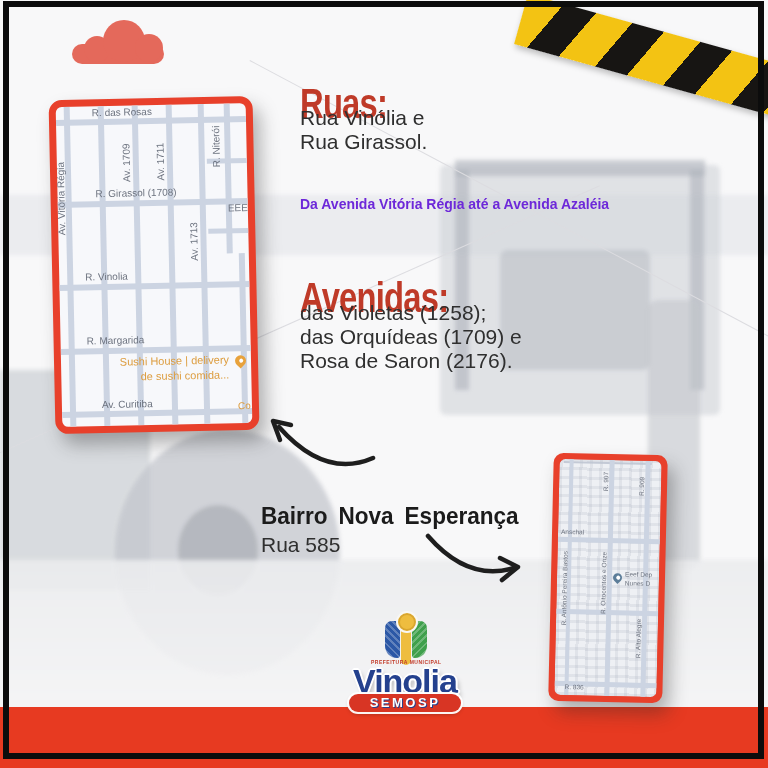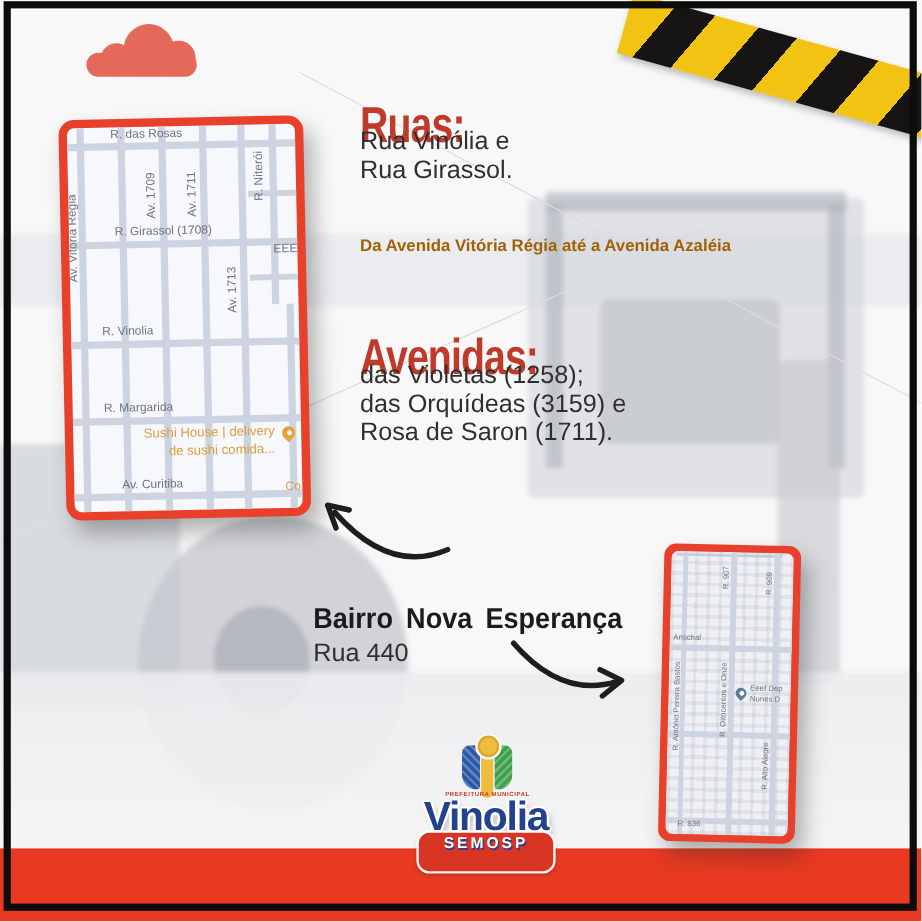--- a/index.html
+++ b/index.html
@@ -65,21 +65,21 @@
   .pin{position:absolute;width:11px;height:11px;background:#e8a23c;border-radius:50% 50% 50% 0;transform:rotate(-45deg);}
   .pin::after{content:"";position:absolute;left:3.5px;top:3.5px;width:4px;height:4px;border-radius:50%;background:#fff;}
   .pin.blue{background:#5c7d99;width:9px;height:9px;}
   .pin.blue::after{left:2.5px;top:2.5px;width:4px;height:4px;}
   .tinyrow{position:absolute;left:4px;top:2px;width:88px;height:2px;background:#b9c1ce;opacity:.8;}
 
   
   .h-red{position:absolute;z-index:10;font-size:42px;font-weight:800;color:#bf3a28;
          letter-spacing:-1px;transform:scaleX(.78);transform-origin:left top;white-space:nowrap;}
   .biglist{position:absolute;z-index:10;font-size:21px;line-height:24px;color:#2f2f2f;white-space:nowrap;}
-  .note{position:absolute;z-index:10;font-size:14px;line-height:16px;font-weight:700;color:#a16207;text-align:justify;}
+  .note{position:absolute;z-index:10;font-size:14px;line-height:16px;font-weight:700;color:#6d28d9;text-align:justify;}
   .bairro-t{position:absolute;z-index:10;font-size:24px;font-weight:800;color:#1b1b1b;word-spacing:5px;
             transform:scaleX(.94);transform-origin:left top;white-space:nowrap;}
   .bairro-s{position:absolute;z-index:10;font-size:21px;color:#2f2f2f;}
   .arrow{position:absolute;z-index:10;}
 
   
   .logo{position:absolute;z-index:11;}
   .emb{position:absolute;left:383px;top:611px;width:46px;height:54px;}
   .emb .bluep{position:absolute;left:2px;top:10px;width:15px;height:37px;background:#2c58a6;border-radius:10px 0 4px 18px;
       background-image:repeating-linear-gradient(45deg,rgba(255,255,255,.25) 0 2px,transparent 2px 5px);}
@@ -87,21 +87,21 @@
       background-image:repeating-linear-gradient(-45deg,rgba(255,255,255,.25) 0 2px,transparent 2px 5px);}
   .emb .col{position:absolute;left:18px;top:13px;width:10px;height:41px;background:#eebd3f;border-radius:2px 2px 6px 6px;}
   .emb .head{position:absolute;left:13px;top:0px;width:18px;height:18px;border-radius:50%;background:#eebd3f;
       border:2px solid #f8f7f4;box-shadow:inset 0 0 0 2px #d9a62f;}
   .pref{position:absolute;left:371px;top:659px;width:68px;font-size:5px;font-weight:700;color:#c23b2a;
         text-align:center;letter-spacing:.5px;white-space:nowrap;}
   .vilhena{position:absolute;left:325px;top:662px;width:160px;font-size:34px;font-weight:800;color:#24418e;
         text-align:center;letter-spacing:-1px;
         text-shadow:-2px 0 0 #fff,2px 0 0 #fff,0 -2px 0 #fff,0 2px 0 #fff,-1px -1px 0 #fff,1px 1px 0 #fff,
                     -1px 1px 0 #fff,1px -1px 0 #fff,3px 4px 5px rgba(0,0,0,.25);}
-  .semosp{position:absolute;left:349px;top:694px;width:112px;height:32px;background:#d83524;border-radius:9px;
+  .semosp{position:absolute;left:349px;top:694px;width:112px;height:18px;background:#d83524;border-radius:9px;
         box-shadow:0 0 0 2px rgba(255,255,255,.95),0 2px 4px rgba(0,0,0,.3);
         color:#fff;font-size:13px;font-weight:800;letter-spacing:2.5px;text-align:center;line-height:18px;
         text-shadow:1px 1px 0 #24418e;}
 </style>
 </head>
 <body>
 
 <div class="canvas">
 
   <div class="photo">
@@ -171,35 +171,35 @@
   <h1 class="h-red" style="left:300px;top:52px">Ruas:</h1>
   <div class="biglist" style="left:300px;top:106px">
     <div>Rua Vinólia e</div>
     <div>Rua Girassol.</div>
   </div>
   <p class="note" style="left:300px;top:196px;width:310px;margin:0">Da Avenida Vitória Régia até a Avenida Azaléia</p>
 
   <h1 class="h-red" style="left:300px;top:246px">Avenidas:</h1>
   <div class="biglist" style="left:300px;top:301px">
     <div>das Violetas (1258);</div>
-    <div>das Orquídeas (3159) e</div>
-    <div>Rosa de Saron (1711).</div>
+    <div>das Orquídeas (1709) e</div>
+    <div>Rosa de Saron (2176).</div>
   </div>
 
   <svg class="arrow" style="left:255px;top:413px" width="125" height="55" viewBox="0 0 125 55">
     <path d="M118,45 Q70,66 24,14" fill="none" stroke="#1e1e1e" stroke-width="4.5" stroke-linecap="round"></path>
     <path d="M36,12 L18,8 L25,27" fill="none" stroke="#1e1e1e" stroke-width="4.5" stroke-linecap="round" stroke-linejoin="round"></path>
   </svg>
   <svg class="arrow" style="left:420px;top:528px" width="108" height="58" viewBox="0 0 108 58">
     <path d="M8,8 Q48,54 94,40" fill="none" stroke="#1e1e1e" stroke-width="4.5" stroke-linecap="round"></path>
     <path d="M80,30 L98,39 L82,52" fill="none" stroke="#1e1e1e" stroke-width="4.5" stroke-linecap="round" stroke-linejoin="round"></path>
   </svg>
 
   <div class="bairro-t" style="left:261px;top:502px">Bairro Nova Esperança</div>
-  <div class="bairro-s" style="left:261px;top:533px">Rua 440</div>
+  <div class="bairro-s" style="left:261px;top:533px">Rua 585</div>
 
   <div class="map-card map2">
     <div class="map-inner">
       <div class="tinyrow"></div>
       <div class="vstreet" style="left:10px;width:4px"></div>
       <div class="vstreet" style="left:50px;width:5px"></div>
       <div class="vstreet" style="left:86px;width:5px"></div>
       <div class="hstreet" style="top:78px;height:5px"></div>
       <div class="hstreet" style="top:150px;height:5px"></div>
       <div class="hstreet" style="top:222px;height:5px"></div>

